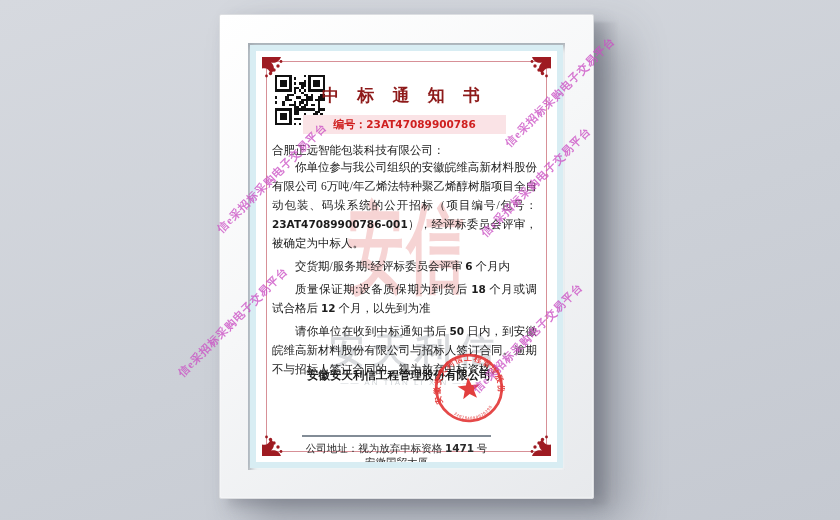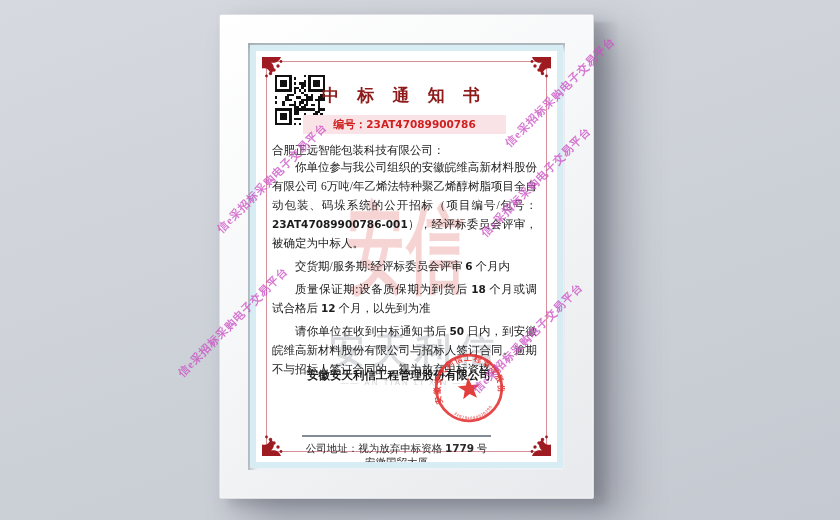--- a/index.html
+++ b/index.html
@@ -288,21 +288,21 @@
         <polygon fill="#e02e2e" points="40,30 42.65,37.36 50.46,37.6 44.28,42.39 46.47,49.9 40,45.5 33.53,49.9 35.72,42.39 29.54,37.6 37.35,37.36"></polygon>
         <text fill="#e02e2e" font-size="7.4" font-weight="bold" letter-spacing="1.1">
           <textPath href="#ringPath" startOffset="0%">安徽安天利信工程管理股份有限公司</textPath>
         </text>
         <text fill="#e02e2e" font-size="3.6" letter-spacing=".6" font-family="DejaVu Sans Mono, monospace">
           <textPath href="#serialPath" startOffset="8%">3401040000202988</textPath>
         </text>
       </svg>
 
       <div class="footer">
-        <div class="addr"><span>公司地址：视为放弃中标资格 </span><span class="num">1779</span><span> 号安徽国贸大厦</span></div>
+        <div class="addr"><span>公司地址：视为放弃中标资格 </span><span class="num">1471</span><span> 号安徽国贸大厦</span></div>
 
       </div>
 
     </div>
   </div>
 
   <div class="dwm" style="left:272px;top:178px;">信e采招标采购电子交易平台</div>
   <div class="dwm" style="left:536px;top:182px;">信e采招标采购电子交易平台</div>
   <div class="dwm" style="left:233px;top:322px;">信e采招标采购电子交易平台</div>
   <div class="dwm" style="left:528px;top:338px;">信e采招标采购电子交易平台</div>

